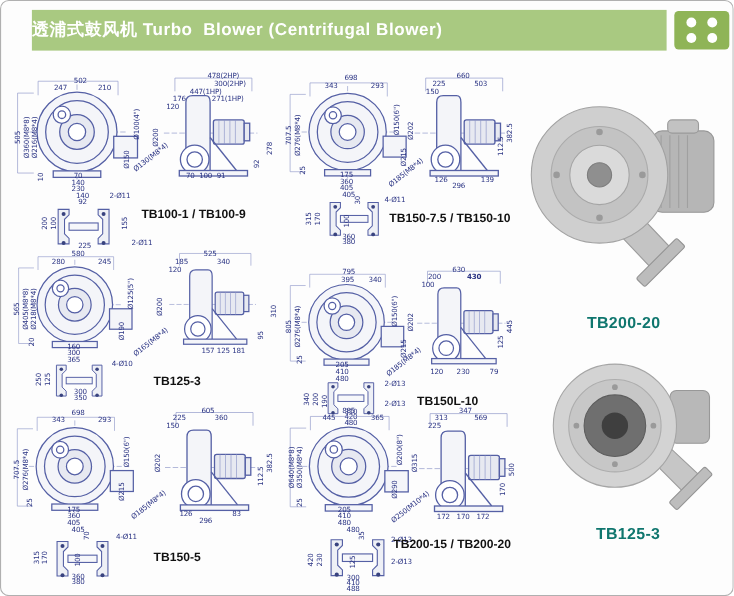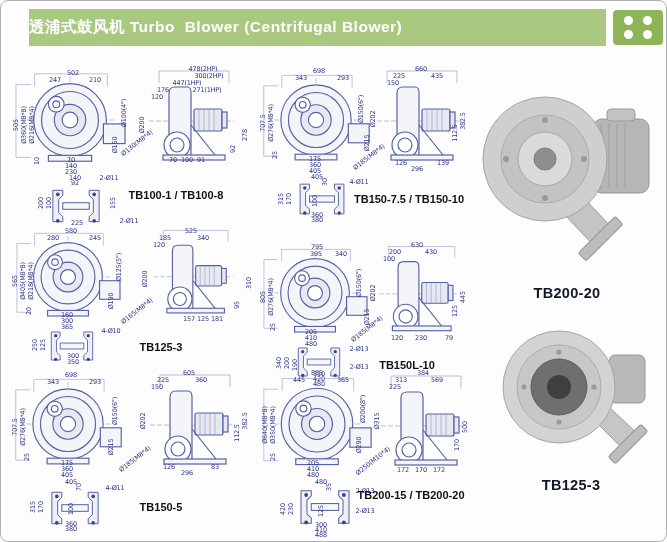--- a/index.html
+++ b/index.html
@@ -16,21 +16,21 @@
   .dims{position:absolute;inset:0;pointer-events:none;}
   .dim{position:absolute;font:6.5px "DejaVu Sans",sans-serif;color:#2b3484;white-space:nowrap;letter-spacing:-.2px;}
   .model{position:absolute;font-weight:bold;font-size:11px;color:#111;white-space:nowrap;transform:translate(-50%,-50%);}
   #cellA{left:10px;top:62px;width:248px;height:172px;}
   #cellB{left:258px;top:62px;width:206px;height:160px;}
   #cellC{left:10px;top:222px;width:248px;height:144px;}
   #cellD{left:258px;top:238px;width:206px;height:148px;}
   #cellE{left:10px;top:366px;width:248px;height:172px;}
   #cellF{left:258px;top:366px;width:206px;height:174px;}
   .photo{position:absolute;text-align:center;}
-  .photo .caption{font-weight:bold;font-size:14.5px;color:#0f172a;margin-top:4px;letter-spacing:.3px;}
+  .photo .caption{font-weight:bold;font-size:14.5px;color:#0f766e;margin-top:4px;letter-spacing:.3px;}
   #photo1{left:470px;top:66px;width:192px;}
   #photo2{left:482px;top:318px;width:176px;}
   .defs{position:absolute;width:0;height:0;}
 </style>
 </head>
 <body>
 
 <div class="page">
 
   <svg class="defs" aria-hidden="true">
@@ -141,21 +141,21 @@
         <span class="dim" style="left: 126px; top: 80px; transform: translate(-50%, -50%) rotate(-38deg);">Ø130(M8*4)</span>
         <span class="dim" style="left: 64px; top: 115px; transform: translate(-50%, -50%);">140</span>
         <span class="dim" style="left: 64px; top: 120px; transform: translate(-50%, -50%);">92</span>
         <span class="dim" style="left: 98px; top: 115px; transform: translate(-50%, -50%);">2-Ø11</span>
         <span class="dim" style="left: 30px; top: 140px; transform: translate(-50%, -50%) rotate(-90deg);">200</span>
         <span class="dim" style="left: 38px; top: 140px; transform: translate(-50%, -50%) rotate(-90deg);">100</span>
         <span class="dim" style="left: 102px; top: 140px; transform: translate(-50%, -50%) rotate(-90deg);">155</span>
         <span class="dim" style="left: 66px; top: 160px; transform: translate(-50%, -50%);">225</span>
         <span class="dim" style="left: 118px; top: 158px; transform: translate(-50%, -50%);">2-Ø11</span>
       </div>
-    <div class="model" style="left:165px;top:132px">TB100-1 / TB100-8</div>
+    <div class="model" style="left:165px;top:132px">TB100-1 / TB100-9</div>
   </div>
 
   <div class="cell" id="cellB">
     <svg class="art" width="206" height="160">
       <use href="#sym-front" x="0" y="2" width="114" height="110"></use>
       <use href="#sym-side" x="108" y="0" width="100" height="110"></use>
       <use href="#sym-bracket" x="28" y="118" width="70" height="36"></use>
     </svg>
     <div class="dims">
         <span class="dim" style="left: 60px; top: 8px; transform: translate(-50%, -50%);">698</span>
@@ -164,21 +164,21 @@
         <span class="dim" style="left: 4px; top: 60px; transform: translate(-50%, -50%) rotate(-90deg);">707.5</span>
         <span class="dim" style="left: 12px; top: 60px; transform: translate(-50%, -50%) rotate(-90deg);">Ø276(M8*4)</span>
         <span class="dim" style="left: 102px; top: 46px; transform: translate(-50%, -50%) rotate(-90deg);">Ø150(6")</span>
         <span class="dim" style="left: 108px; top: 80px; transform: translate(-50%, -50%) rotate(-90deg);">Ø215</span>
         <span class="dim" style="left: 16px; top: 92px; transform: translate(-50%, -50%) rotate(-90deg);">25</span>
         <span class="dim" style="left: 56px; top: 96px; transform: translate(-50%, -50%);">175</span>
         <span class="dim" style="left: 56px; top: 102px; transform: translate(-50%, -50%);">360</span>
         <span class="dim" style="left: 56px; top: 108px; transform: translate(-50%, -50%);">405</span>
         <span class="dim" style="left: 162px; top: 6px; transform: translate(-50%, -50%);">660</span>
         <span class="dim" style="left: 140px; top: 13px; transform: translate(-50%, -50%);">225</span>
-        <span class="dim" style="left: 178px; top: 13px; transform: translate(-50%, -50%);">435</span>
+        <span class="dim" style="left: 178px; top: 13px; transform: translate(-50%, -50%);">503</span>
         <span class="dim" style="left: 134px; top: 20px; transform: translate(-50%, -50%);">150</span>
         <span class="dim" style="left: 114px; top: 56px; transform: translate(-50%, -50%) rotate(-90deg);">Ø202</span>
         <span class="dim" style="left: 196px; top: 70px; transform: translate(-50%, -50%) rotate(-90deg);">112.5</span>
         <span class="dim" style="left: 204px; top: 58px; transform: translate(-50%, -50%) rotate(-90deg);">382.5</span>
         <span class="dim" style="left: 142px; top: 100px; transform: translate(-50%, -50%);">126</span>
         <span class="dim" style="left: 158px; top: 106px; transform: translate(-50%, -50%);">296</span>
         <span class="dim" style="left: 184px; top: 100px; transform: translate(-50%, -50%);">139</span>
         <span class="dim" style="left: 110px; top: 94px; transform: translate(-50%, -50%) rotate(-38deg);">Ø185(M8*4)</span>
         <span class="dim" style="left: 58px; top: 114px; transform: translate(-50%, -50%);">405</span>
         <span class="dim" style="left: 66px; top: 119px; transform: translate(-50%, -50%) rotate(-90deg);">30</span>
@@ -244,21 +244,21 @@
         <span class="dim" style="left: 4px; top: 58px; transform: translate(-50%, -50%) rotate(-90deg);">805</span>
         <span class="dim" style="left: 12px; top: 58px; transform: translate(-50%, -50%) rotate(-90deg);">Ø276(M8*4)</span>
         <span class="dim" style="left: 100px; top: 44px; transform: translate(-50%, -50%) rotate(-90deg);">Ø150(6")</span>
         <span class="dim" style="left: 108px; top: 78px; transform: translate(-50%, -50%) rotate(-90deg);">Ø215</span>
         <span class="dim" style="left: 14px; top: 88px; transform: translate(-50%, -50%) rotate(-90deg);">25</span>
         <span class="dim" style="left: 52px; top: 93px; transform: translate(-50%, -50%);">205</span>
         <span class="dim" style="left: 52px; top: 99px; transform: translate(-50%, -50%);">410</span>
         <span class="dim" style="left: 52px; top: 105px; transform: translate(-50%, -50%);">480</span>
         <span class="dim" style="left: 158px; top: 6px; transform: translate(-50%, -50%);">630</span>
         <span class="dim" style="left: 136px; top: 13px; transform: translate(-50%, -50%);">200</span>
-        <span class="dim" style="left: 172px; top: 13px; transform: translate(-50%, -50%);">430</span>
+        <span class="dim" style="left: 172px; top: 13px; transform: translate(-50%, -50%); font-weight: bold;">430</span>
         <span class="dim" style="left: 130px; top: 20px; transform: translate(-50%, -50%);">100</span>
         <span class="dim" style="left: 114px; top: 54px; transform: translate(-50%, -50%) rotate(-90deg);">Ø202</span>
         <span class="dim" style="left: 196px; top: 72px; transform: translate(-50%, -50%) rotate(-90deg);">125</span>
         <span class="dim" style="left: 204px; top: 58px; transform: translate(-50%, -50%) rotate(-90deg);">445</span>
         <span class="dim" style="left: 138px; top: 99px; transform: translate(-50%, -50%);">120</span>
         <span class="dim" style="left: 162px; top: 99px; transform: translate(-50%, -50%);">230</span>
         <span class="dim" style="left: 190px; top: 99px; transform: translate(-50%, -50%);">79</span>
         <span class="dim" style="left: 108px; top: 90px; transform: translate(-50%, -50%) rotate(-38deg);">Ø185(M8*4)</span>
         <span class="dim" style="left: 100px; top: 110px; transform: translate(-50%, -50%);">2-Ø13</span>
         <span class="dim" style="left: 100px; top: 128px; transform: translate(-50%, -50%);">2-Ø13</span>
@@ -324,21 +324,21 @@
         <span class="dim" style="left: 40px; top: 13px; transform: translate(-50%, -50%);">445</span>
         <span class="dim" style="left: 84px; top: 13px; transform: translate(-50%, -50%);">365</span>
         <span class="dim" style="left: 6px; top: 58px; transform: translate(-50%, -50%) rotate(-90deg);">Ø640(M8*8)</span>
         <span class="dim" style="left: 14px; top: 58px; transform: translate(-50%, -50%) rotate(-90deg);">Ø350(M8*4)</span>
         <span class="dim" style="left: 104px; top: 42px; transform: translate(-50%, -50%) rotate(-90deg);">Ø200(8")</span>
         <span class="dim" style="left: 100px; top: 78px; transform: translate(-50%, -50%) rotate(-90deg);">Ø290</span>
         <span class="dim" style="left: 14px; top: 90px; transform: translate(-50%, -50%) rotate(-90deg);">25</span>
         <span class="dim" style="left: 54px; top: 96px; transform: translate(-50%, -50%);">205</span>
         <span class="dim" style="left: 54px; top: 102px; transform: translate(-50%, -50%);">410</span>
         <span class="dim" style="left: 54px; top: 108px; transform: translate(-50%, -50%);">480</span>
-        <span class="dim" style="left: 164px; top: 6px; transform: translate(-50%, -50%);">384</span>
+        <span class="dim" style="left: 164px; top: 6px; transform: translate(-50%, -50%);">347</span>
         <span class="dim" style="left: 142px; top: 13px; transform: translate(-50%, -50%);">313</span>
         <span class="dim" style="left: 178px; top: 13px; transform: translate(-50%, -50%);">569</span>
         <span class="dim" style="left: 136px; top: 20px; transform: translate(-50%, -50%);">225</span>
         <span class="dim" style="left: 118px; top: 54px; transform: translate(-50%, -50%) rotate(-90deg);">Ø315</span>
         <span class="dim" style="left: 206px; top: 60px; transform: translate(-50%, -50%) rotate(-90deg);">500</span>
         <span class="dim" style="left: 198px; top: 78px; transform: translate(-50%, -50%) rotate(-90deg);">170</span>
         <span class="dim" style="left: 144px; top: 103px; transform: translate(-50%, -50%);">172</span>
         <span class="dim" style="left: 162px; top: 103px; transform: translate(-50%, -50%);">170</span>
         <span class="dim" style="left: 180px; top: 103px; transform: translate(-50%, -50%);">172</span>
         <span class="dim" style="left: 114px; top: 94px; transform: translate(-50%, -50%) rotate(-38deg);">Ø250(M10*4)</span>

